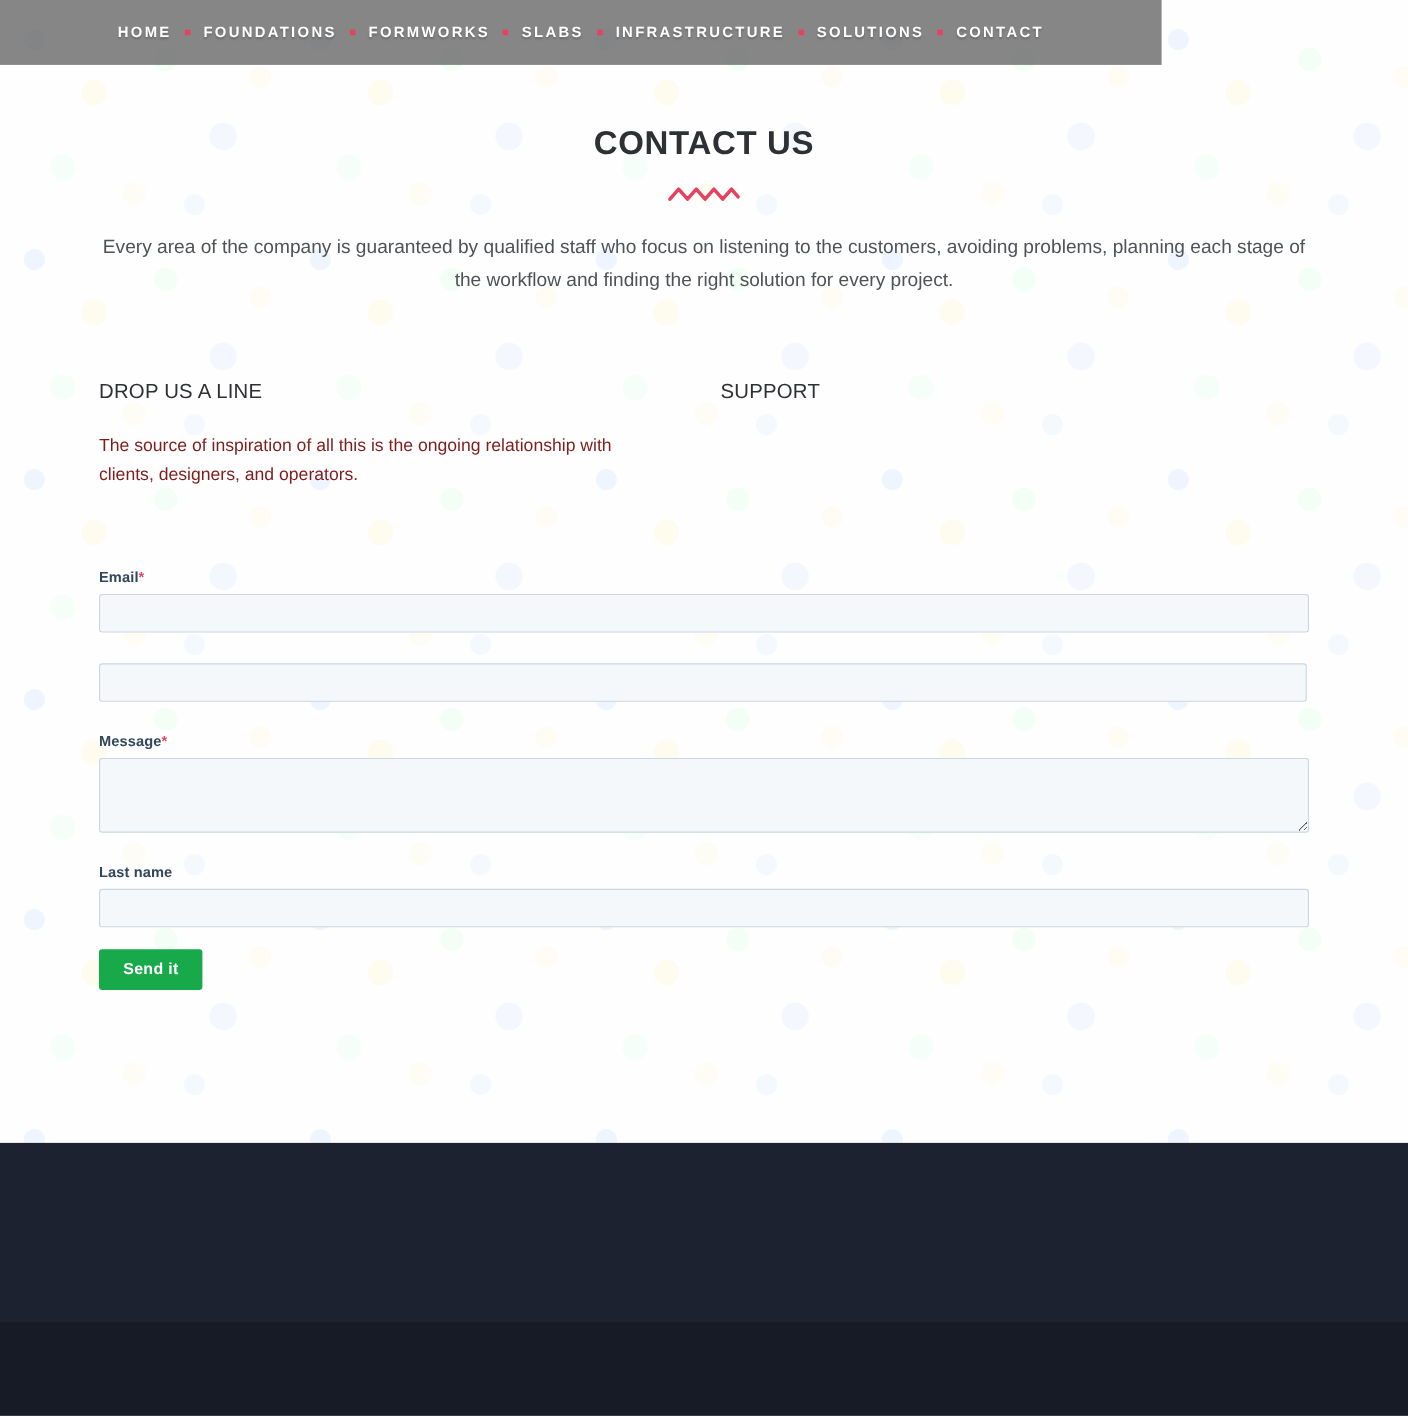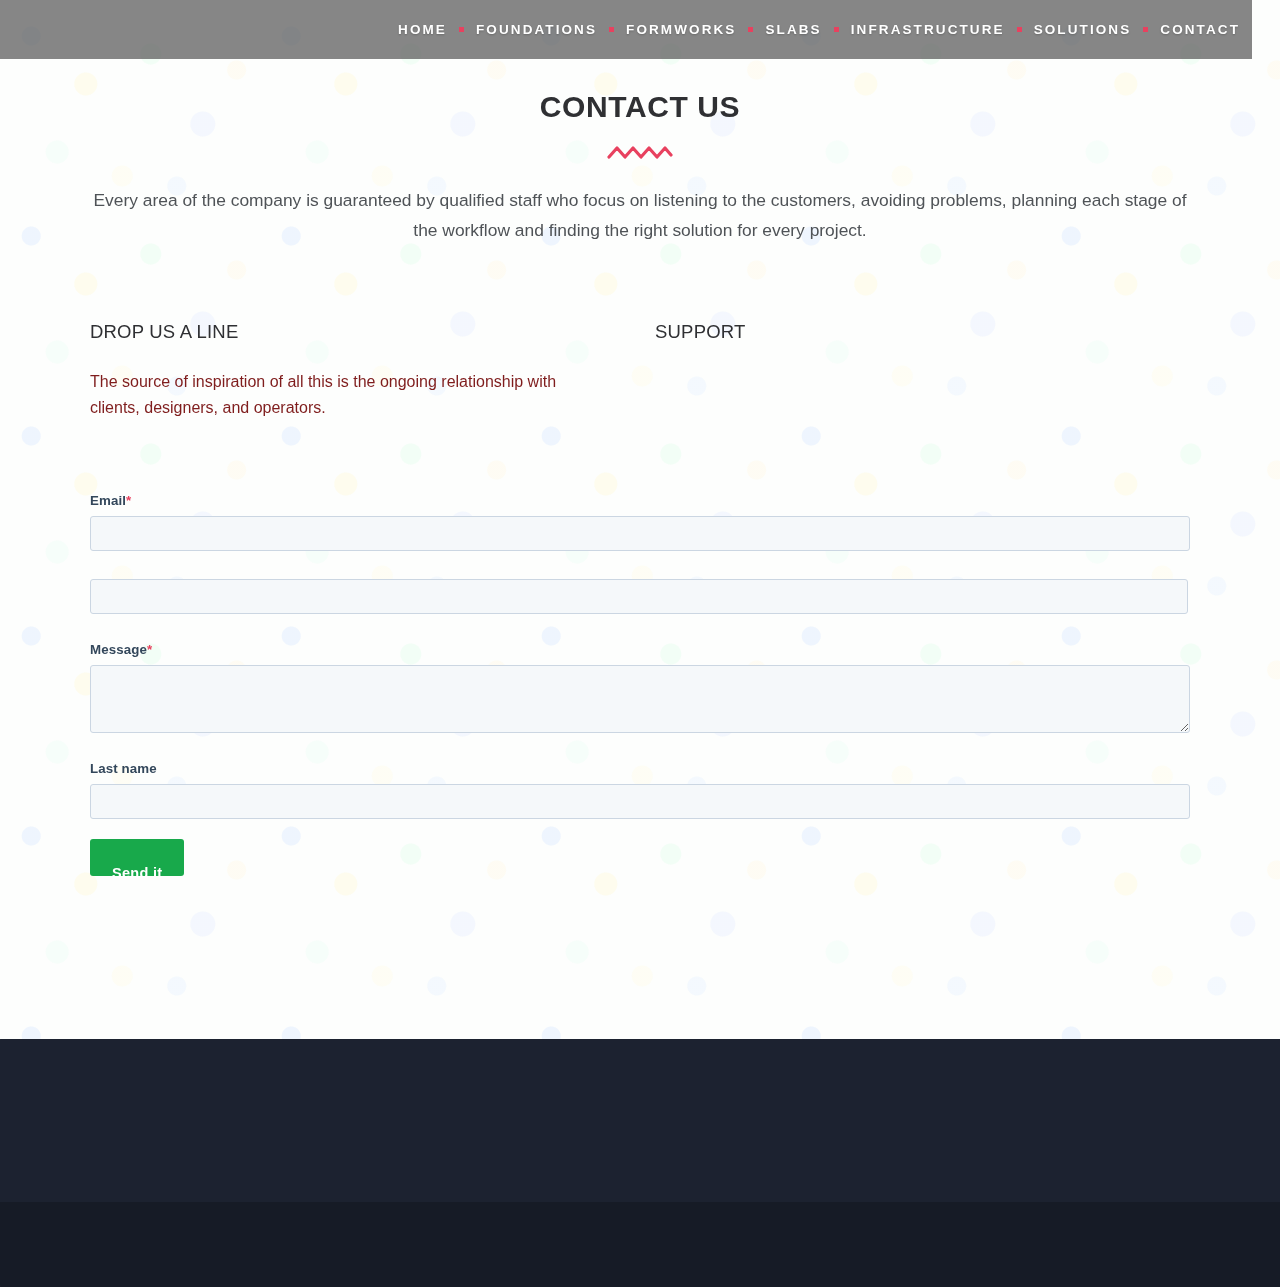--- a/index.html
+++ b/index.html
@@ -33,26 +33,26 @@
       radial-gradient(circle at 68% 93%, rgba(226,240,255,0.35) 0 9px, rgba(0,0,0,0) 10px);
     background-size: 260px 200px;
     pointer-events: none;
     z-index: 0;
   }
 
   
   .navbar {
     position: absolute;
     left: 0; top: 0;
-    width: 1252px;
+    width: 1056px;
     height: 59px;
     background: rgba(96,96,96,0.76);
     display: flex;
     align-items: center;
-    justify-content: flex-end;
+    justify-content: center;
     z-index: 30;
   }
   .nav-list {
     display: flex;
     align-items: center;
     list-style: none;
     margin: 0;
     padding: 0;
   }
   .nav-item {
@@ -82,21 +82,21 @@
     z-index: 10;
   }
 
   .page-title {
     text-align: center;
     font-size: 30px;
     font-weight: bold;
     color: #2f3033;
     letter-spacing: 0.6px;
     margin: 0;
-    padding-top: 31px;
+    padding-top: 55px;
   }
 
   .zigzag-wrap {
     display: flex;
     justify-content: center;
     margin-top: 19px;
   }
 
   .intro {
     margin: 22px auto 0;
@@ -184,21 +184,21 @@
   .submit-button {
     display: inline-block;
     background: #18a94b;
     color: #ffffff;
     border: 0;
     border-radius: 3px;
     font-family: "Liberation Sans", sans-serif;
     font-size: 14.5px;
     font-weight: bold;
     letter-spacing: 0.3px;
-    padding: 16px 22px;
+    padding: 0 22px;
     height: 37px;
     line-height: 37px;
     cursor: pointer;
   }
 
   
   .footer {
     position: absolute;
     left: 0;
     top: 1039px;

